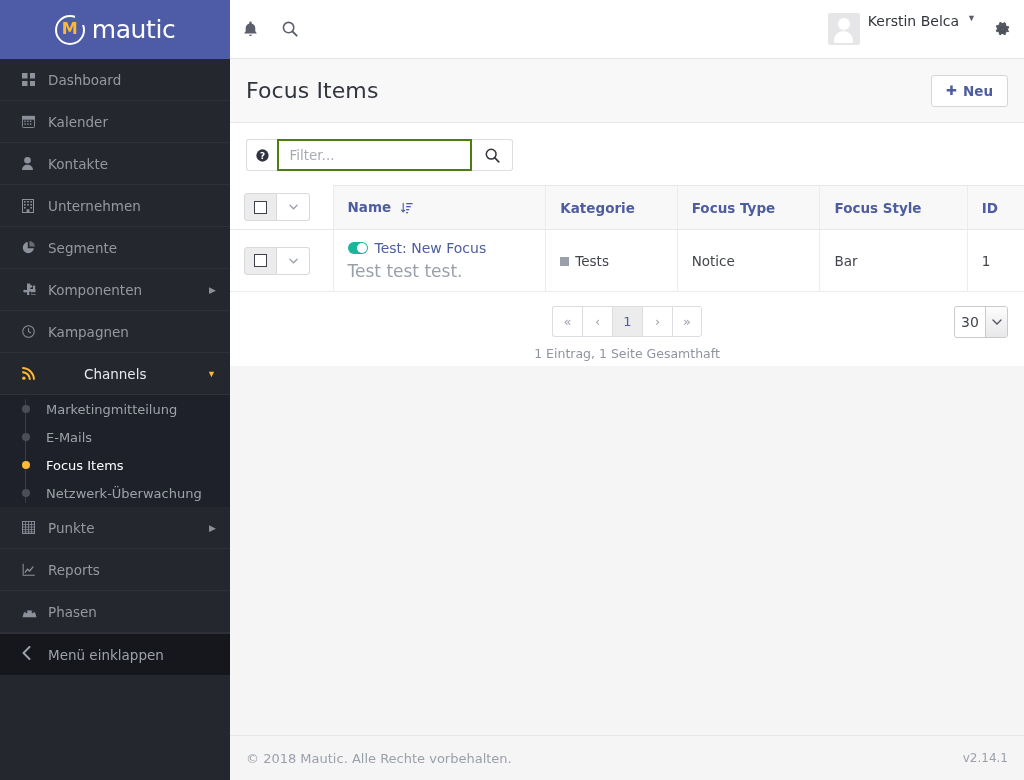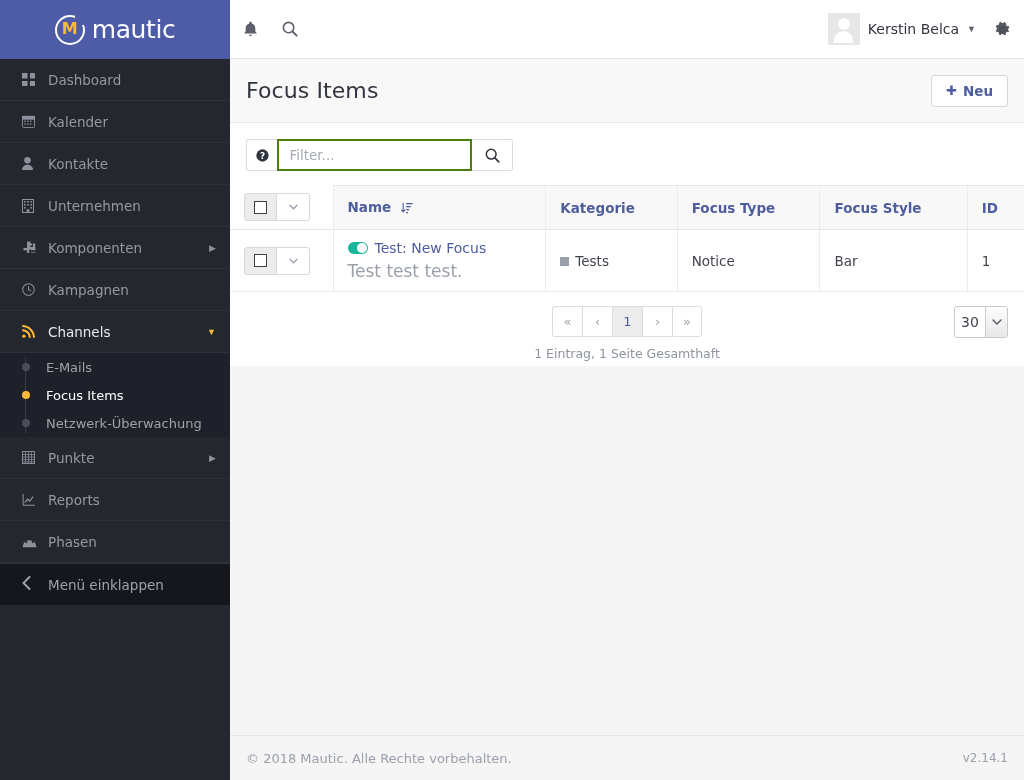--- a/index.html
+++ b/index.html
@@ -55,21 +55,21 @@
     width: 26px; flex: 0 0 26px;
     color: #8d919c; font-size: 14px;
     display: flex; align-items: center;
   }
   .nav-item .nav-label {
     color: #95999f; font-size: 13.5px; flex: 1;
     font-family: "DejaVu Sans", sans-serif;
   }
   .nav-item .caret-right { color: #8d919c; font-size: 9px; }
   .nav-item .caret-down { color: #fdb933; font-size: 9px; }
-  .nav-item.open .nav-label { color: #e8e9eb; }
+  .nav-item.open .nav-label { color: #e8e9eb; margin-left: 36px; }
   .nav-item.open .nav-ico { color: #fdb933; }
 
   .submenu { list-style: none; background: #1f212a; position: relative; }
   .submenu::before{
     content:""; position:absolute; left: 25px; top: 4px; bottom: 4px;
     width: 1px; background: #3a3d47;
   }
   .sub-item {
     display: flex; align-items: center; height: 28px;
     padding-left: 22px; cursor: pointer;
@@ -103,21 +103,21 @@
   #topbar {
     position: absolute; left: 230px; top: 0; width: 794px; height: 59px;
     background: #ffffff; border-bottom: 1px solid #e5e5e6;
     display: flex; align-items: center;
   }
   .tb-icon {
     width: 40px; height: 59px; display:flex; align-items:center; justify-content:center;
     color: #5a5f6b; cursor: pointer;
   }
   .tb-spacer { flex: 1; }
-  .tb-user { display:flex; align-items:center; gap:8px; cursor:pointer; padding-right: 4px;}
+  .tb-user { display:flex; align-items:flex-start; gap:8px; cursor:pointer; padding-right: 4px;}
   .avatar {
     width: 32px; height: 32px; background: #e6e6e8; border-radius: 2px;
     display:flex; align-items:flex-end; justify-content:center; overflow:hidden;
     position: relative;
   }
   .avatar .head{ width:12px;height:12px;border-radius:50%;background:#fff;position:absolute;top:5px;}
   .avatar .body{ width:19px;height:12px;border-radius:10px 10px 0 0;background:#fff;position:absolute;bottom:2px;}
   .user-name { font-size: 14px; color: #31353d; font-family:"DejaVu Sans", sans-serif;}
   .caret-sm { font-size: 9px; color: #5a5f6b; }
   .tb-gear { width: 44px; height: 59px; display:flex; align-items:center; justify-content:center;
@@ -302,20 +302,29 @@
                 <rect x="8.4" y="5" width="1.6" height="1.6"></rect>
                 <rect x="2" y="8" width="1.6" height="1.6"></rect>
                 <rect x="8.4" y="8" width="1.6" height="1.6"></rect>
                 <rect x="4.6" y="10.3" width="2.8" height="3.2"></rect>
               </g>
             </svg>
         </span>
         <span class="nav-label">Unternehmen</span>
       </li>
 
+      <li class="nav-item">
+        <span class="nav-ico">
+          <svg width="13" height="13" viewBox="0 0 14 14">
+              <path d="M6.2 1.2A6 6 0 1 0 12.8 7.8H6.2z" fill="currentColor"></path>
+              <path d="M8 0v5.9h5.9A6 6 0 0 0 8 0z" fill="currentColor" opacity="0.65"></path>
+            </svg>
+        </span>
+        <span class="nav-label">Segmente</span>
+      </li>
 
       <li class="nav-item">
         <span class="nav-ico">
           <svg width="14" height="13" viewBox="0 0 14 13">
               <path d="M5 0.5h3.2v1.8a1.3 1.3 0 1 1 0 2.1V6H11V4.4a1.3 1.3 0 1 1 2.1 0V6h0.4v3.2h-1.8a1.3 1.3 0 1 0 0 2.1h1.8V12H9.4v-1.5a1.3 1.3 0 1 0-2.1 0V12H5V9.2H3.3a1.3 1.3 0 1 1 0-2.1H5z" fill="currentColor"></path>
             </svg>
         </span>
         <span class="nav-label">Komponenten</span>
         <span class="caret-right">▶</span>
       </li>
@@ -337,20 +346,24 @@
               <path d="M0.3 6.6a7.1 7.1 0 0 1 7.1 7.1h2.2A9.3 9.3 0 0 0 0.3 4.4z" fill="currentColor"></path>
               <path d="M0.3 1.1a12.6 12.6 0 0 1 12.6 12.6" fill="none" stroke="currentColor" stroke-width="2.1"></path>
             </svg>
         </span>
         <span class="nav-label">Channels</span>
         <span class="caret-down">▼</span>
       </li>
 
       <li>
         <ul class="submenu">
+          <li class="sub-item">
+            <span class="sub-bullet"></span>
+            <span class="sub-label">Marketingmitteilung</span>
+          </li>
           <li class="sub-item">
             <span class="sub-bullet"></span>
             <span class="sub-label">E-Mails</span>
           </li>
           <li class="sub-item active">
             <span class="sub-bullet"></span>
             <span class="sub-label">Focus Items</span>
           </li>
           <li class="sub-item">
             <span class="sub-bullet"></span>

